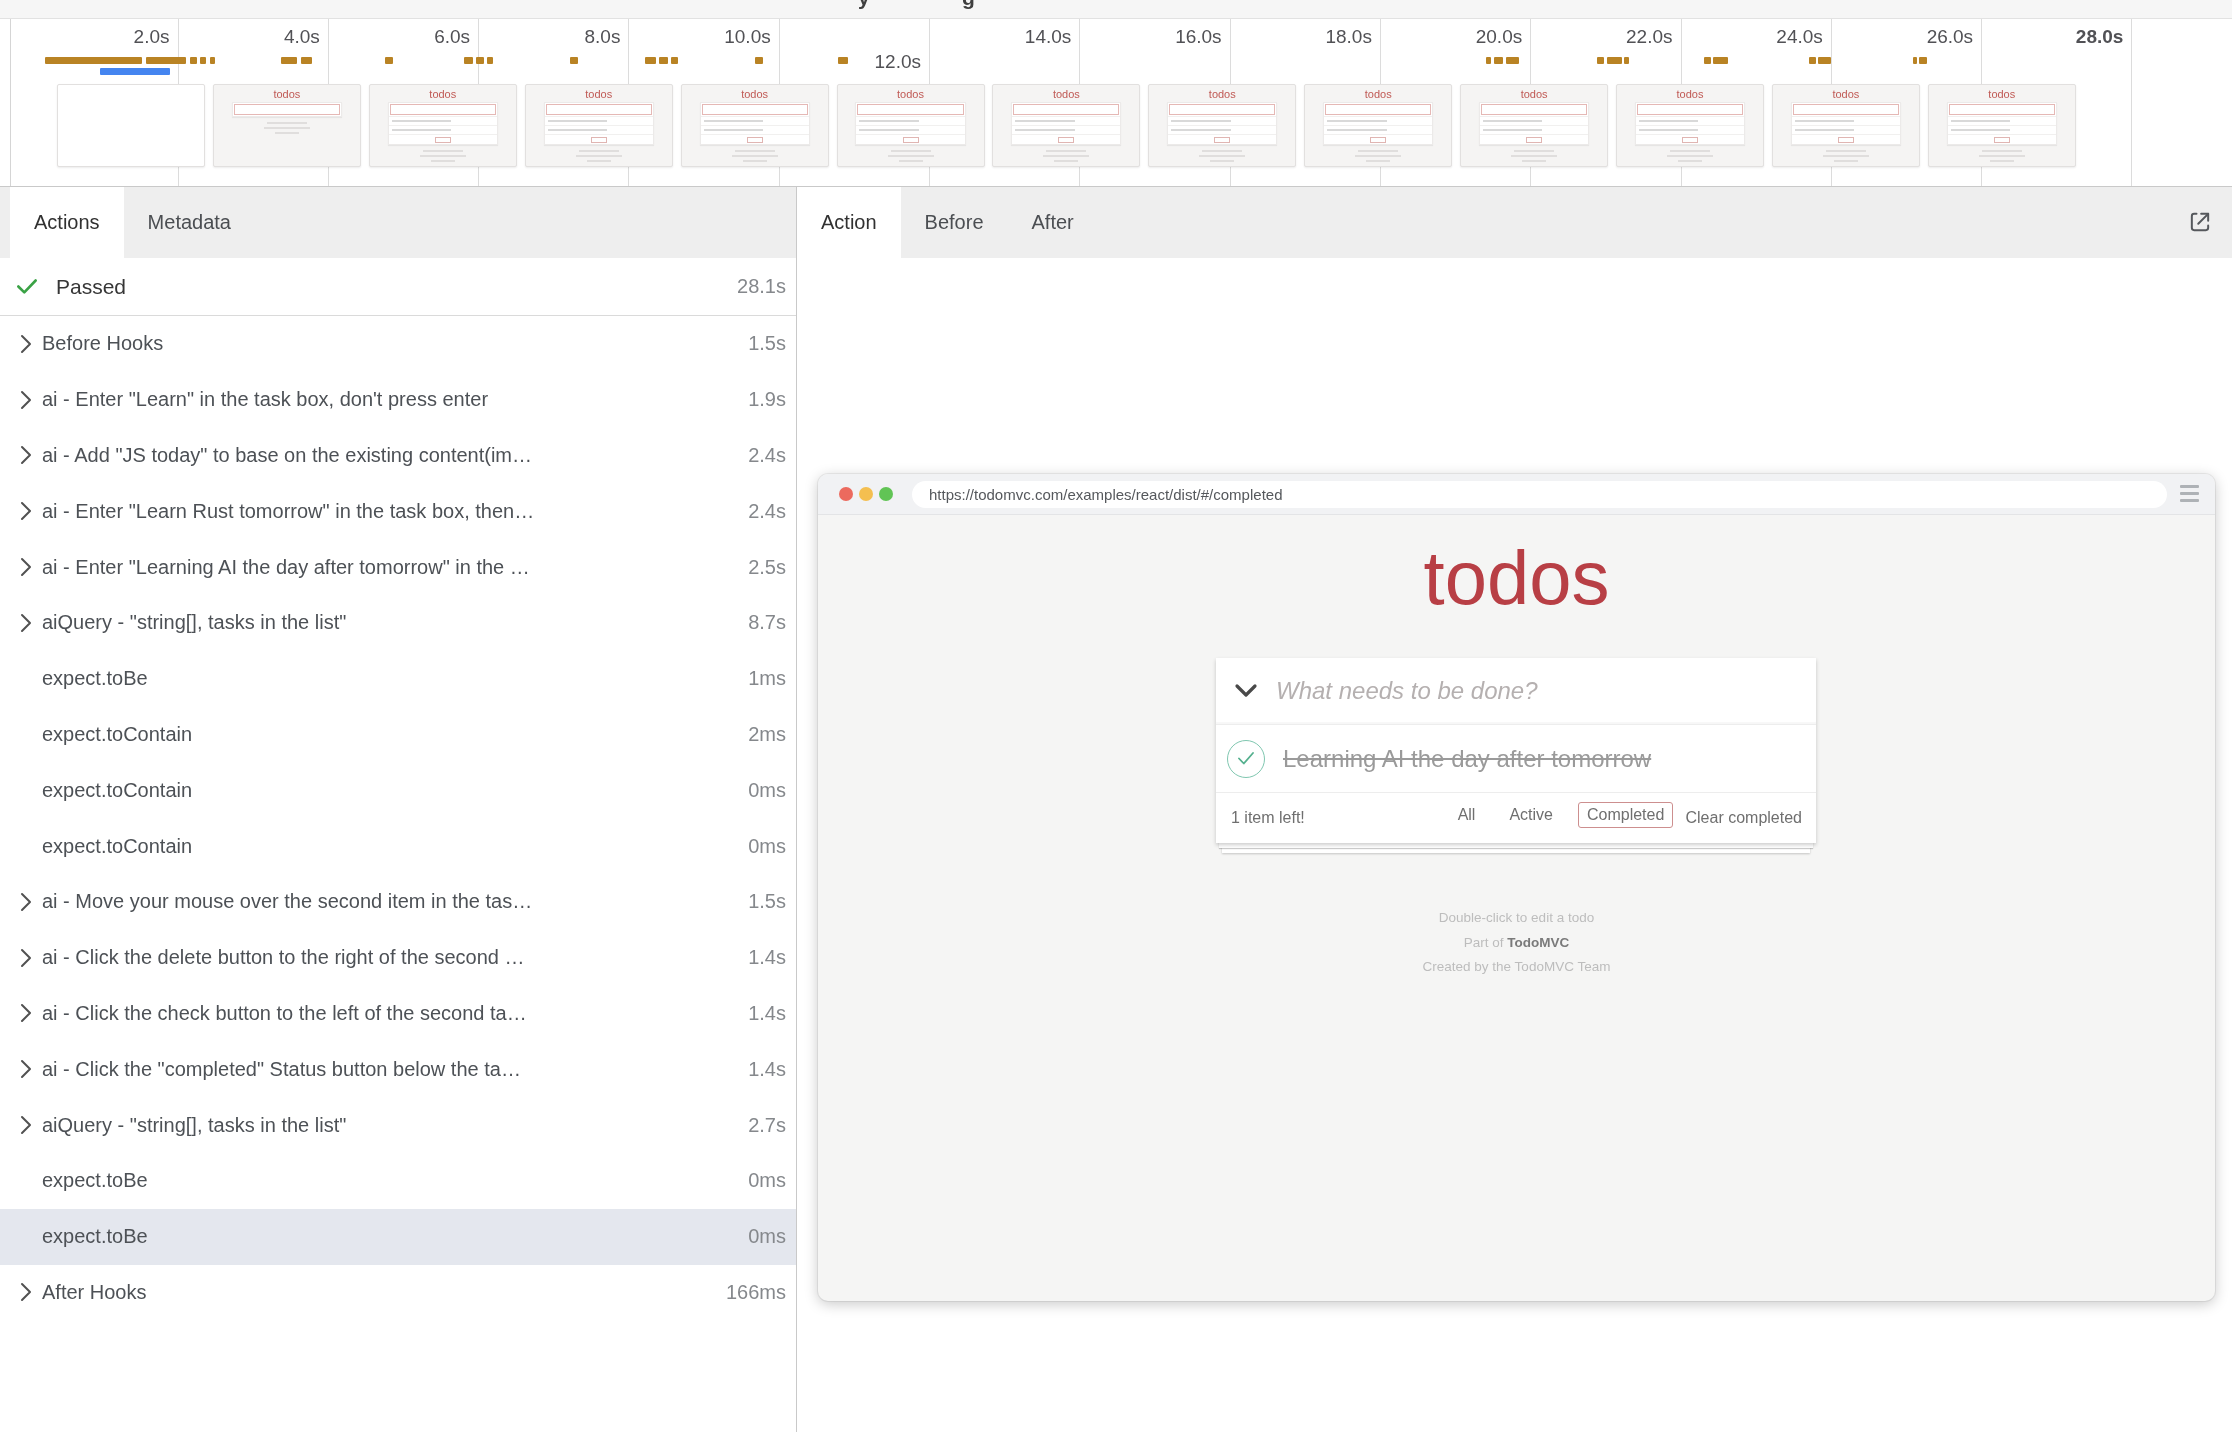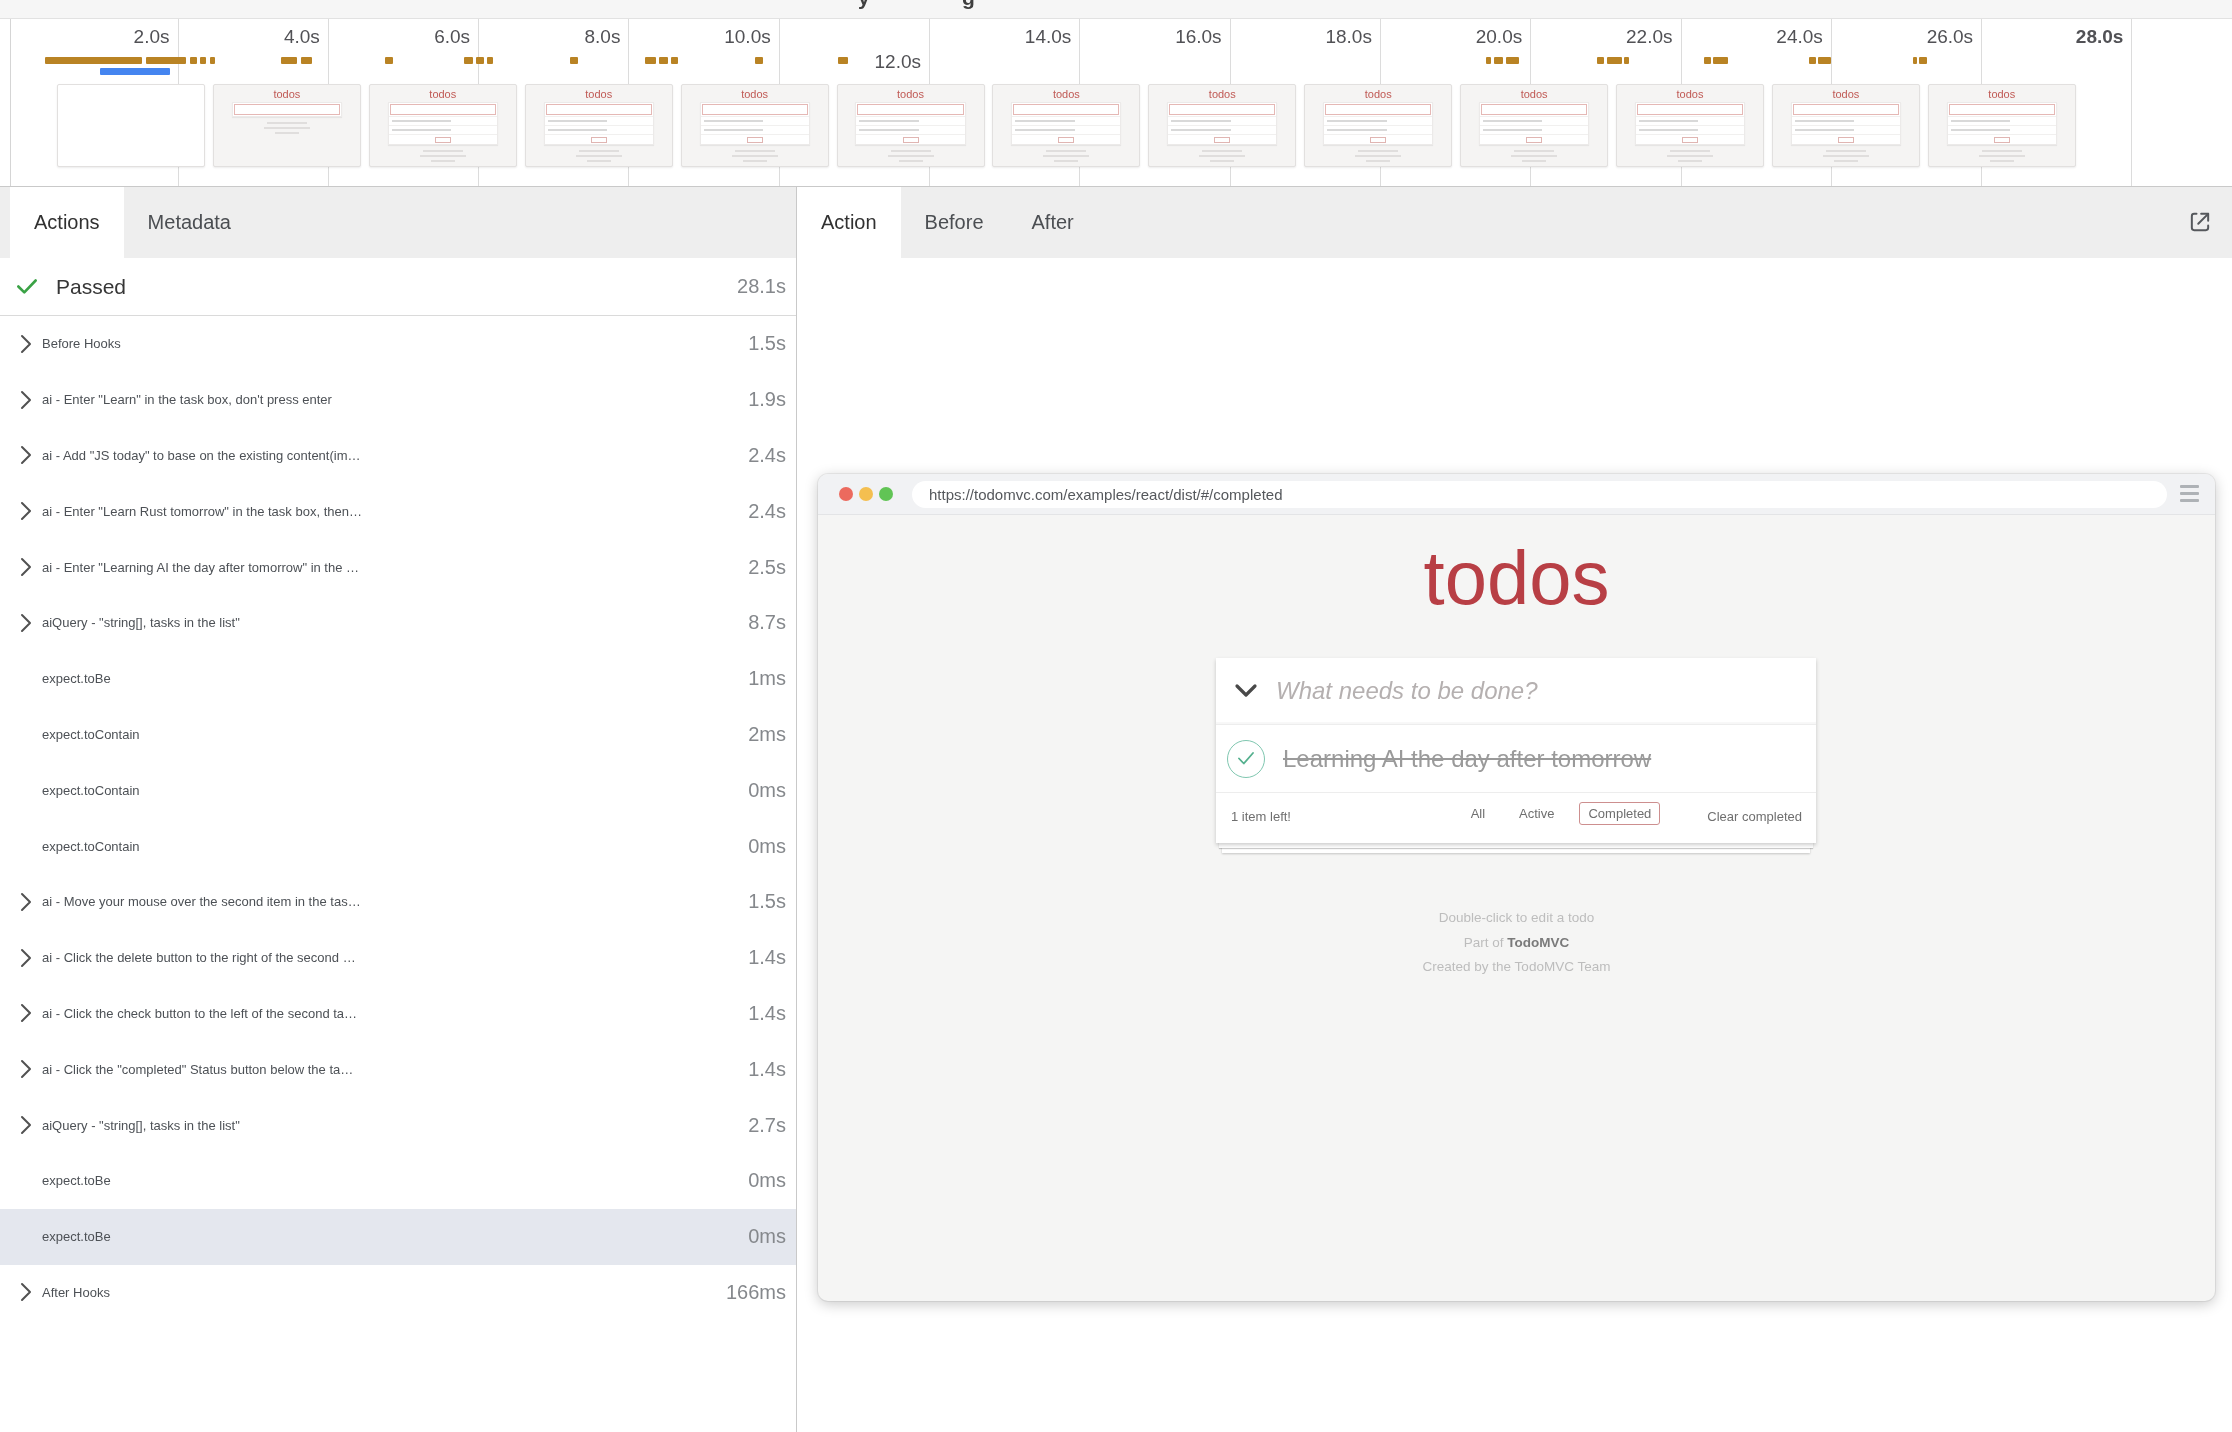--- a/index.html
+++ b/index.html
@@ -48,21 +48,21 @@
   .status-row{height:57px;display:flex;align-items:center;border-bottom:1px solid #dadada;
               padding:0 10px 0 14px;}
   .status-check{width:26px;height:26px;margin-right:16px;flex:none;}
   .status-label{font-size:21px;color:#363636;flex:1;}
   .status-dur{font-size:20px;color:#85888c;}
 
   .action-row{height:55.8px;display:flex;align-items:center;padding-right:10px;}
   .action-row.selected{background:#e4e7ee;}
   .chev{width:24px;margin-left:14px;margin-right:4px;flex:none;display:flex;
         align-items:center;justify-content:center;}
-  .action-label{flex:1;font-size:13px;color:#4d5156;white-space:nowrap;overflow:hidden;}
+  .action-label{flex:1;font-size:20px;color:#4d5156;white-space:nowrap;overflow:hidden;}
   .action-dur{font-size:20px;color:#85888c;margin-left:12px;flex:none;}
 
   .ext-btn{position:absolute;right:18px;top:21px;width:28px;height:28px;}
 
   
   .bwindow{position:absolute;left:21px;top:287px;width:1397px;height:827px;background:#f5f5f4;
            border-radius:10px;overflow:hidden;
            box-shadow:0 3px 14px rgba(0,0,0,0.22),0 0 0 1px rgba(0,0,0,0.06);}
   .chrome{height:40px;background:#f1f2f4;border-bottom:1px solid #e3e4e6;position:relative;}
   .light{position:absolute;top:13px;width:14px;height:14px;border-radius:50%;}
@@ -80,21 +80,21 @@
                         0 17px 2px -6px rgba(0,0,0,0.2);}
   .input-row{height:66px;display:flex;align-items:center;background:#fff;
              border-bottom:1px solid #ededed;box-shadow:inset 0 -2px 1px rgba(0,0,0,0.03);}
   .toggle-all{margin-left:18px;width:24px;height:18px;flex:none;}
   .placeholder{margin-left:18px;font-size:24px;font-style:italic;color:#b5b0b0;}
   .todo-row{height:67px;display:flex;align-items:center;border-bottom:1px solid #ededed;}
   .toggle-check{margin-left:11px;width:38px;height:38px;border:1.5px solid #7fc7b0;border-radius:50%;
                 box-sizing:border-box;display:flex;align-items:center;justify-content:center;flex:none;}
   .todo-text{margin-left:18px;font-size:24px;color:#9a9a9a;
              text-decoration:line-through;text-decoration-color:#9a9a9a;}
-  .card-footer{height:50px;position:relative;font-size:13px;color:#6f6f6f;}
+  .card-footer{height:50px;position:relative;font-size:16px;color:#6f6f6f;}
   .items-left{position:absolute;left:15px;top:16px;}
   .filters{position:absolute;left:0;right:0;top:9px;display:flex;justify-content:center;
            gap:16px;align-items:center;transform:translateX(45px);}
   .filter{padding:3px 8px;border:1px solid transparent;border-radius:3px;color:#6f6f6f;}
   .filter.active{border-color:#cd8f8f;}
   .clear-btn{position:absolute;right:14px;top:16px;color:#6f6f6f;}
   .info-footer{position:absolute;top:432px;left:0;width:100%;text-align:center;
                font-size:13.5px;color:#bdbdbd;line-height:24.5px;}
   .brand{font-weight:bold;color:#7a7a7a;}
 </style>

